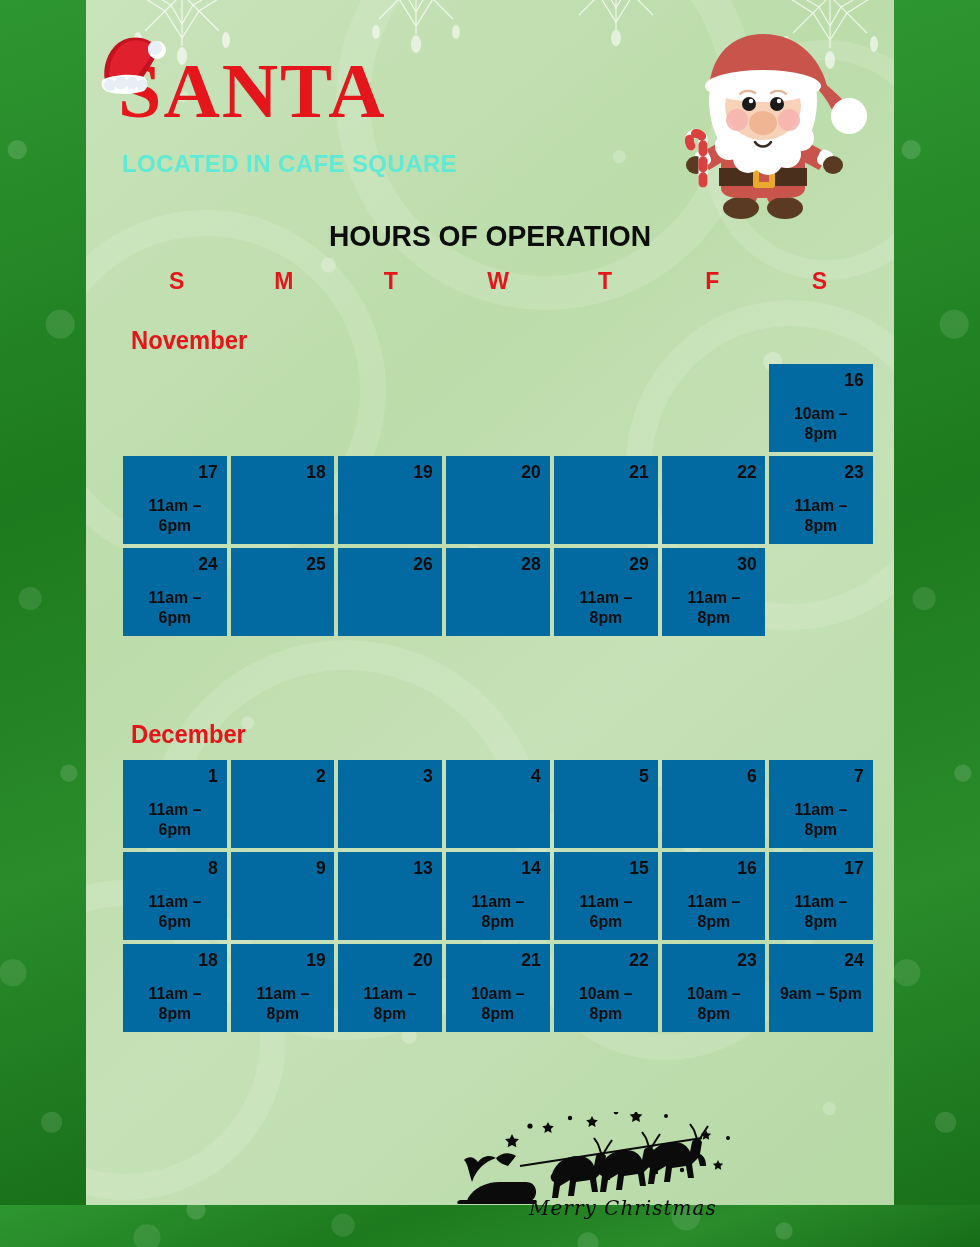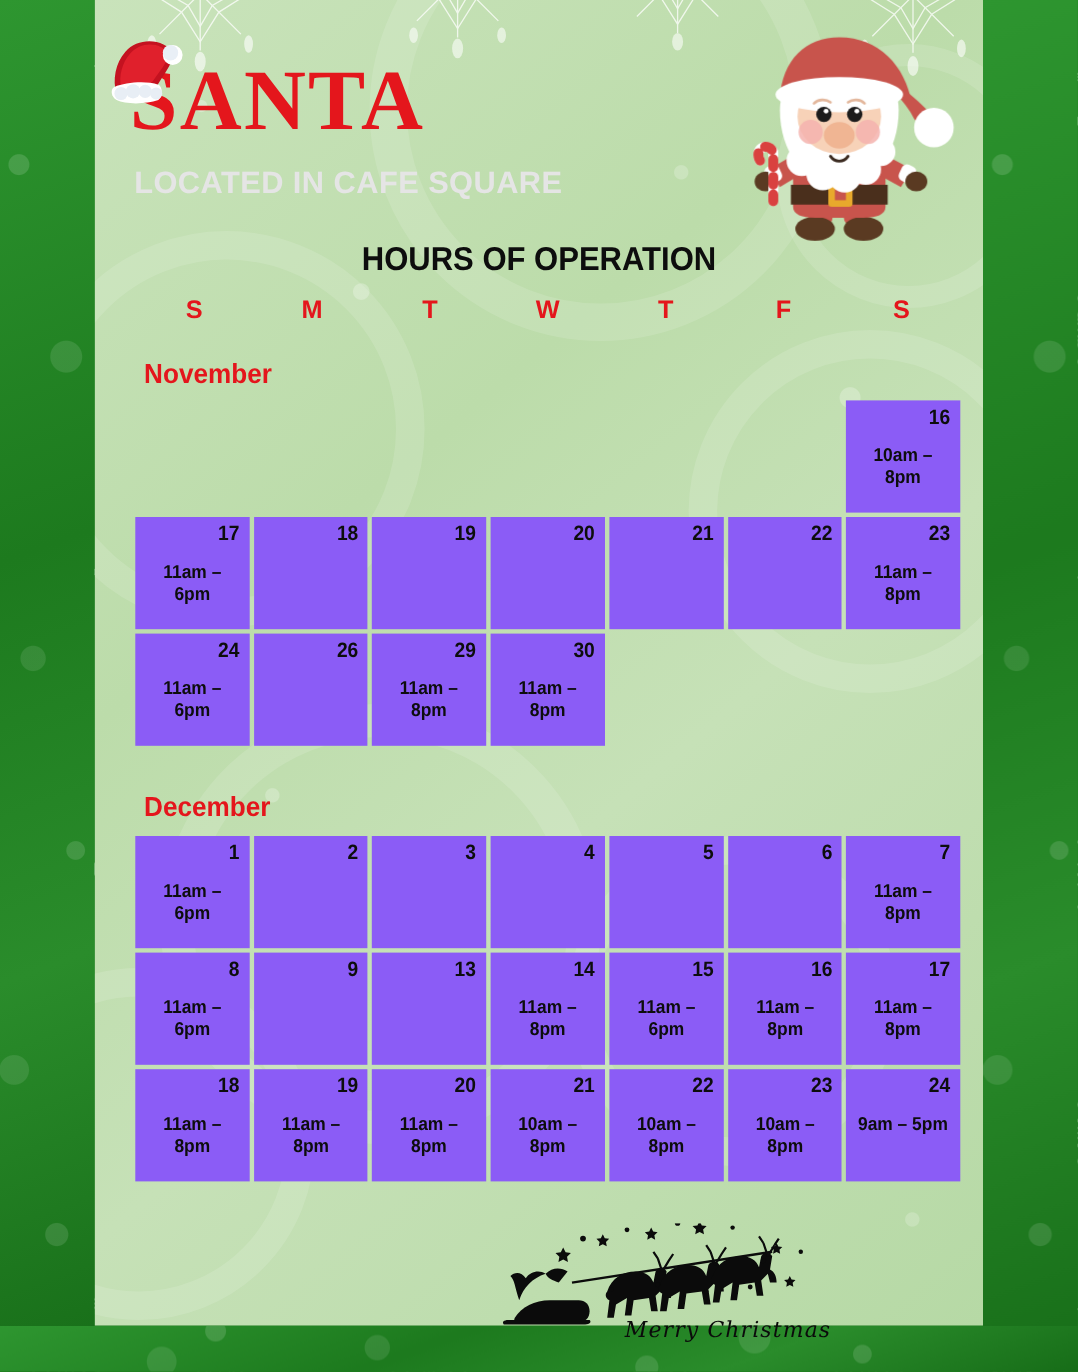--- a/index.html
+++ b/index.html
@@ -59,21 +59,21 @@
 
   
   #santa-title{
     position:absolute; left:118px; top:52px;
     font-family:"Liberation Serif", serif;
     font-size:78px; font-weight:bold; color:#e4161c;
     letter-spacing:2px; line-height:1;
   }
   #subtitle{
     position:absolute; left:122px; top:150px;
-    font-size:28px; font-weight:bold; color:#e5e5e5;
+    font-size:24px; font-weight:bold; color:#5eead4;
     letter-spacing:.4px;
   }
   #hours-heading{
     position:absolute; left:0; top:219px; width:980px; text-align:center;
     font-size:30px; font-weight:bold; color:#0d0d0d;
     letter-spacing:0px; transform:scaleX(.94); transform-origin:center;
   }
 
   
   #santa-hat{ position:absolute; left:98px; top:33px; width:72px; height:72px; }
@@ -102,39 +102,39 @@
   
   .cal-grid{
     position:absolute; left:123px; width:750px;
     display:grid; grid-template-columns:repeat(7,1fr);
     gap:4px;
   }
   #grid-november{ top:364px; }
   #grid-december{ top:760px; }
 
   .cell{
-    height:102px; background:#8b5cf6; position:relative;
+    height:88px; background:#0369a1; position:relative;
     padding:6px 9px 4px 9px;
   }
   .cell .daynum{
     display:block; text-align:right;
     font-size:19px; font-weight:bold; color:#0d0d0d;
     line-height:1.05; transform:scaleX(.92); transform-origin:right center;
   }
   .cell .hours{
     position:absolute; left:4px; right:4px; top:40px;
     text-align:center; font-size:17px; font-weight:bold; color:#0d0d0d;
     line-height:1.18; transform:scaleX(.93); transform-origin:center;
   }
   .cell.blank{ visibility:hidden; }
 
   
   #sleigh{ position:absolute; left:452px; top:1112px; width:300px; height:100px; }
   #merry-christmas{
-    position:absolute; left:568px; top:1196px;
+    position:absolute; left:529px; top:1196px;
     font-family:"DejaVu Serif", serif; font-style:italic;
     font-size:20px; color:#0b0b0b; letter-spacing:1px;
   }
 </style>
 </head>
 <body>
 
 <div id="poster">
 
   <div id="panel">
@@ -455,21 +455,27 @@
       </div>
       <div class="cell">
         <span class="daynum">23</span>
         <span class="hours">11am – 8pm</span>
       </div>
       <div class="cell">
         <span class="daynum">24</span>
         <span class="hours">11am – 6pm</span>
       </div>
       <div class="cell">
+        <span class="daynum">25</span>
+      </div>
+      <div class="cell">
         <span class="daynum">26</span>
+      </div>
+      <div class="cell">
+        <span class="daynum">28</span>
       </div>
       <div class="cell">
         <span class="daynum">29</span>
         <span class="hours">11am – 8pm</span>
       </div>
       <div class="cell">
         <span class="daynum">30</span>
         <span class="hours">11am – 8pm</span>
       </div>
     </div>

